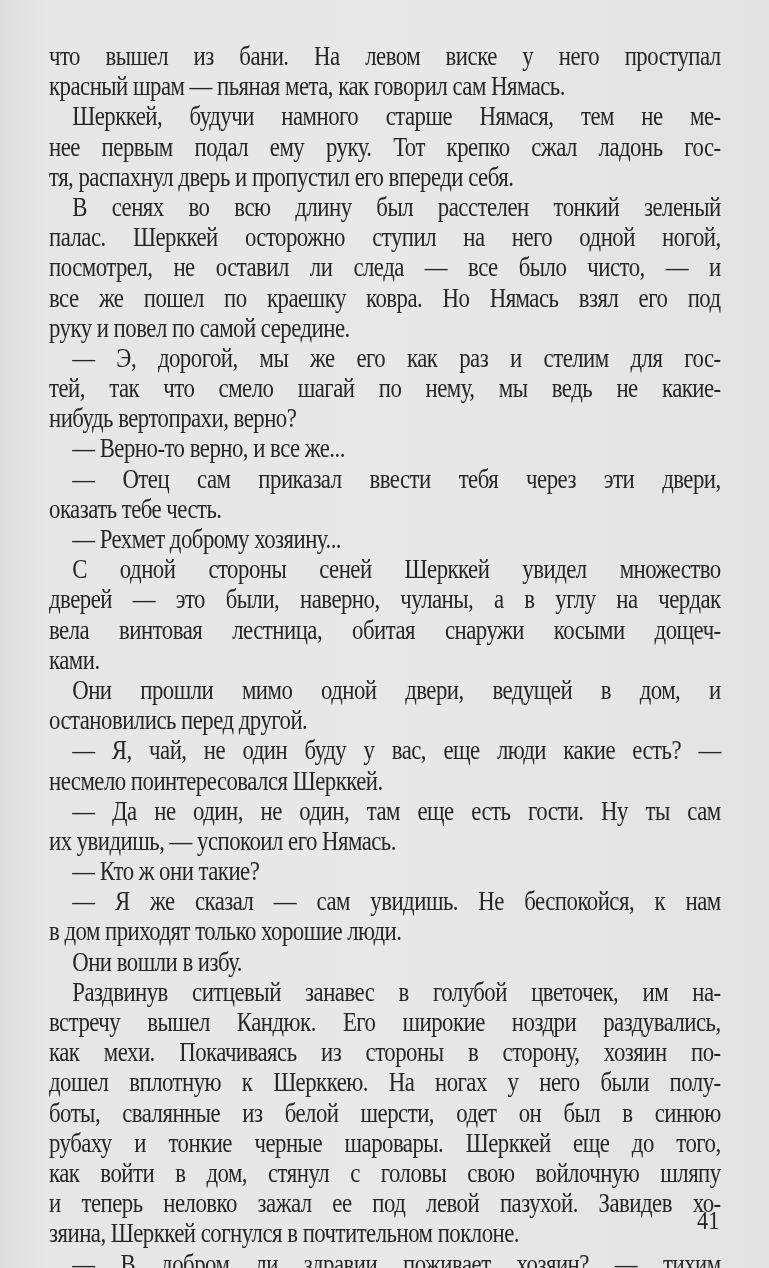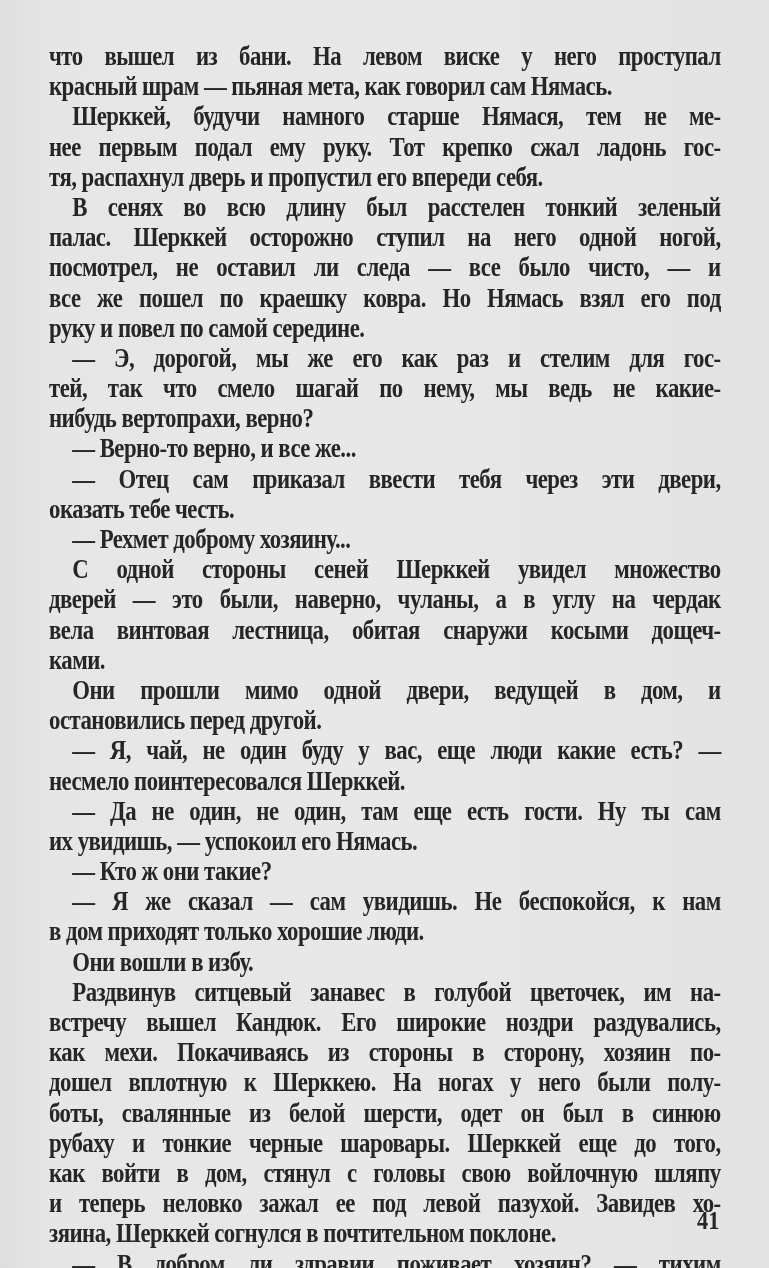--- a/index.html
+++ b/index.html
@@ -5,21 +5,20 @@
   html, body { margin: 0; padding: 0; }
   body {
     width: 769px; height: 1268px; overflow: hidden;
     background: #e4e4e4;
     font-family: "Liberation Serif", serif;
     color: #262626;
   }
   .page {
     position: relative; width: 769px; height: 1268px;
     background: linear-gradient(90deg, #dedede 0%, #e6e6e6 6%, #e8e8e8 50%, #e3e3e3 100%);
-    font-weight: bold;
   }
   .text {
     position: absolute; left: 49px; top: 41px; width: 672px;
     font-size: 26.5px; line-height: 30.2px;
     letter-spacing: -0.6px; word-spacing: 0px;
     transform: scaleX(0.86); transform-origin: left top;
     width: 781px;
   }
   .line { white-space: nowrap; display: block; text-align: justify; text-align-last: justify; height: 30.2px; }
   .line.last { text-align-last: left; }

